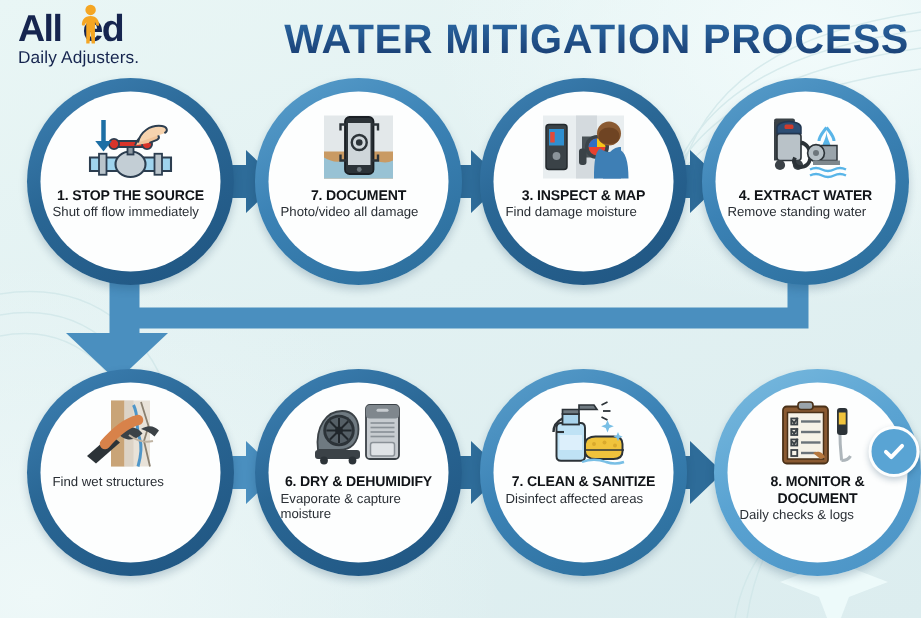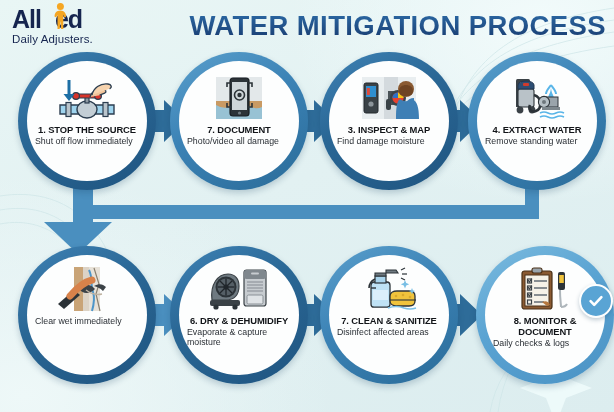--- a/index.html
+++ b/index.html
@@ -250,21 +250,21 @@
         <rect x="18" y="1" width="9" height="44" fill="#c9a477"></rect>
         <path d="M27 1 h6 v44 h-6z" fill="#dcd3c6"></path>
         <path d="M33 4 c4 8 1 14 4 22 c2 6 1 12 -1 19" fill="none" stroke="#4e96c9" stroke-width="2"></path>
         <path d="M38 2 l5 16 -3 10 4 17" fill="none" stroke="#8a8070" stroke-width="1.2"></path>
         <path d="M2 38 l16-14 6 5 -16 14z" fill="#2c3338"></path>
         <path d="M22 22 c6-5 13-4 17 1 c-5 5-12 6-17-1z" fill="#3b4247"></path>
         <path d="M38 20 c5-3 9-2 12 1 l-3 4 c-3-3-6-4-9-5z" fill="#3b4247"></path>
         <path d="M14 30 c7-8 14-14 22-16" fill="none" stroke="#d8824a" stroke-width="7" stroke-linecap="round"></path>
         <path d="M30 24 q8 6 16 4" fill="none" stroke="#bfb3a2" stroke-width="1.4"></path>
       </svg>
-      <div class="n-sub">Clear wet immediately</div>
+      <div class="n-sub">Find wet structures</div>
     </div>
   </div>
 
   <div class="node tall" style="left:170px;top:246px;">
     <div class="ring dark"></div>
     <div class="disc">
       <svg class="art" viewBox="0 0 62 46">
         <path d="M4 34 c-2-16 6-26 16-26 c7 0 11 5 11 12 c0 9-5 14-13 14z" fill="#6f7a81" stroke="#3b4247" stroke-width="1.2"></path>
         <circle cx="18" cy="21" r="10.5" fill="#2c3338"></circle>
         <circle cx="18" cy="21" r="8.6" fill="#555f66"></circle>

